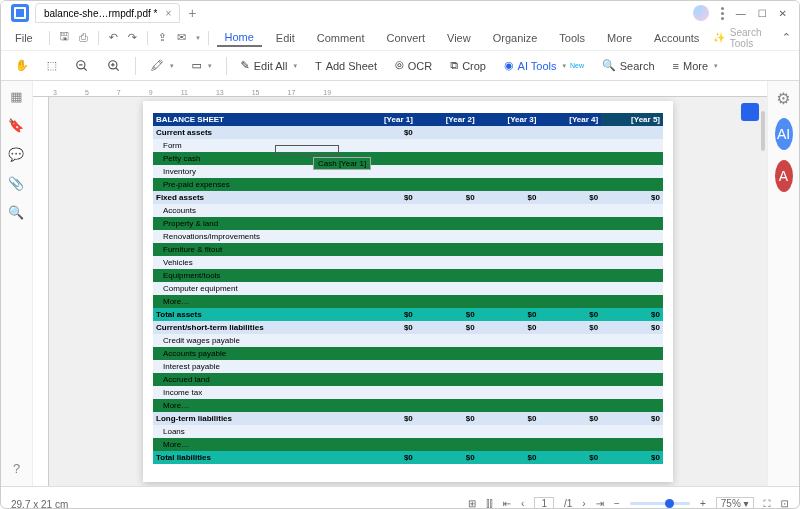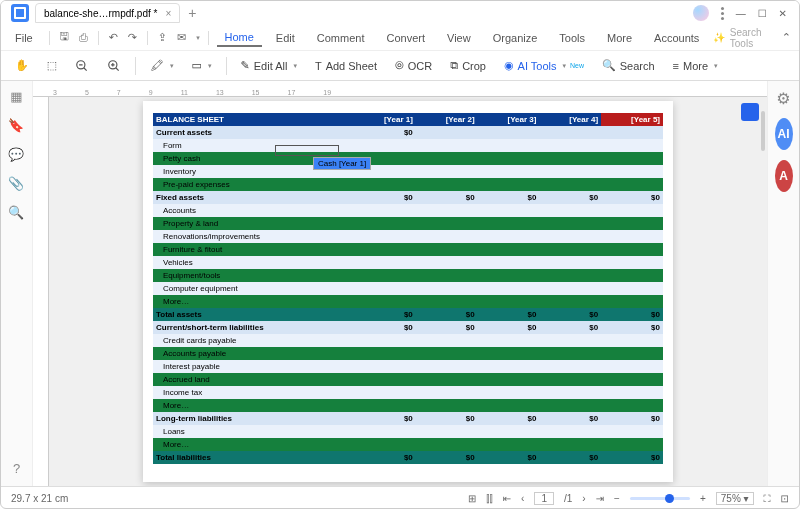--- a/index.html
+++ b/index.html
@@ -31,36 +31,36 @@
 .leftbar .help{margin-top:auto;margin-bottom:10px}
 .canvas{flex:1;background:#f0f0f0;position:relative;overflow:hidden}
 .ruler-h{height:16px;background:#fff;border-bottom:1px solid #ccc;font-size:7px;color:#999;display:flex;align-items:flex-end;padding-left:20px;gap:28px}
 .ruler-v{position:absolute;left:0;top:16px;width:16px;bottom:0;background:#fff;border-right:1px solid #ccc}
 .page{position:absolute;left:110px;top:20px;width:530px;background:#fff;box-shadow:0 2px 8px rgba(0,0,0,0.2);padding:12px 10px}
 .page h2{font-size:15px;color:#1e3a8a;font-weight:600;margin-bottom:4px}
 table{width:100%;border-collapse:collapse;font-size:8px}
 th,td{padding:1px 3px;text-align:right;height:11px;line-height:11px}
 td:first-child,th:first-child{text-align:left}
 .hdr th{background:#0a3d91;color:#fff;font-weight:600}
-.hdr th:last-child{background:#b91c1c}
+.hdr th:last-child{background:#0c4a6e}
 .sec td{background:#d6e4f5;font-weight:600}
 .row-a td{background:#eaf1fb}
 .row-b td{background:#15803d}
 .indent{padding-left:10px!important}
-.tot td{background:#0f766e;font-weight:600}
+.tot td{background:#14b8a6;font-weight:600}
 .gap td{background:#fff;height:6px}
 .rightbar{width:32px;background:#fafafa;border-left:1px solid #eee;display:flex;flex-direction:column;align-items:center;padding-top:8px;gap:10px}
-.rightbar .crl{width:18px;height:32px;border-radius:50%;display:flex;align-items:center;justify-content:center;font-size:12px;color:#fff;font-weight:700}
-.statusbar{height:24px;border-top:1px solid #ddd;display:flex;align-items:center;padding:0 10px;font-size:10px;color:#666}
+.rightbar .crl{width:18px;height:32px;border-radius:50%;display:flex;align-items:center;justify-content:center;font-size:14px;color:#fff;font-weight:400}
+.statusbar{height:24px;border-top:1px solid #ddd;display:flex;align-items:flex-end;padding:0 10px;font-size:10px;color:#666}
 .statusbar .right{margin-left:auto;display:flex;align-items:center;gap:10px}
 .slider{width:60px;height:3px;background:#cfe0ff;border-radius:2px;position:relative}
 .slider::after{content:'';position:absolute;left:35px;top:-3px;width:9px;height:9px;background:#2563eb;border-radius:50%}
 .float-icon{position:absolute;right:8px;top:22px;width:18px;height:18px;background:#2563eb;border-radius:3px}
 .cell-sel{position:absolute;border:1px solid #555;background:transparent}
-.tooltip{position:absolute;background:#3b82f6;border:1px solid #aaa;font-size:8px;padding:1px 4px}
+.tooltip{position:absolute;background:#15803d;border:1px solid #aaa;font-size:8px;padding:1px 4px}
 .scroll-ind{position:absolute;right:2px;width:4px;background:#ccc;border-radius:2px}
 .caret{font-size:7px;margin-left:2px;color:#888}
 </style>
 </head>
 <body>
 
 <div class="titlebar">
   <div class="app-icon"></div>
   <div class="tab">
     <span>balance-she…rmpdf.pdf *</span>
@@ -298,21 +298,21 @@
             </tr>
             <tr class="sec">
               <td>Current/short-term liabilities</td>
               <td>$0</td>
               <td>$0</td>
               <td>$0</td>
               <td>$0</td>
               <td>$0</td>
             </tr>
             <tr class="row-a">
-              <td class="indent">Credit cards payable</td>
+              <td class="indent">Credit wages payable</td>
               <td></td>
               <td></td>
               <td></td>
               <td></td>
               <td></td>
             </tr>
             <tr class="row-b">
               <td class="indent">Accounts payable</td>
               <td></td>
               <td></td>

